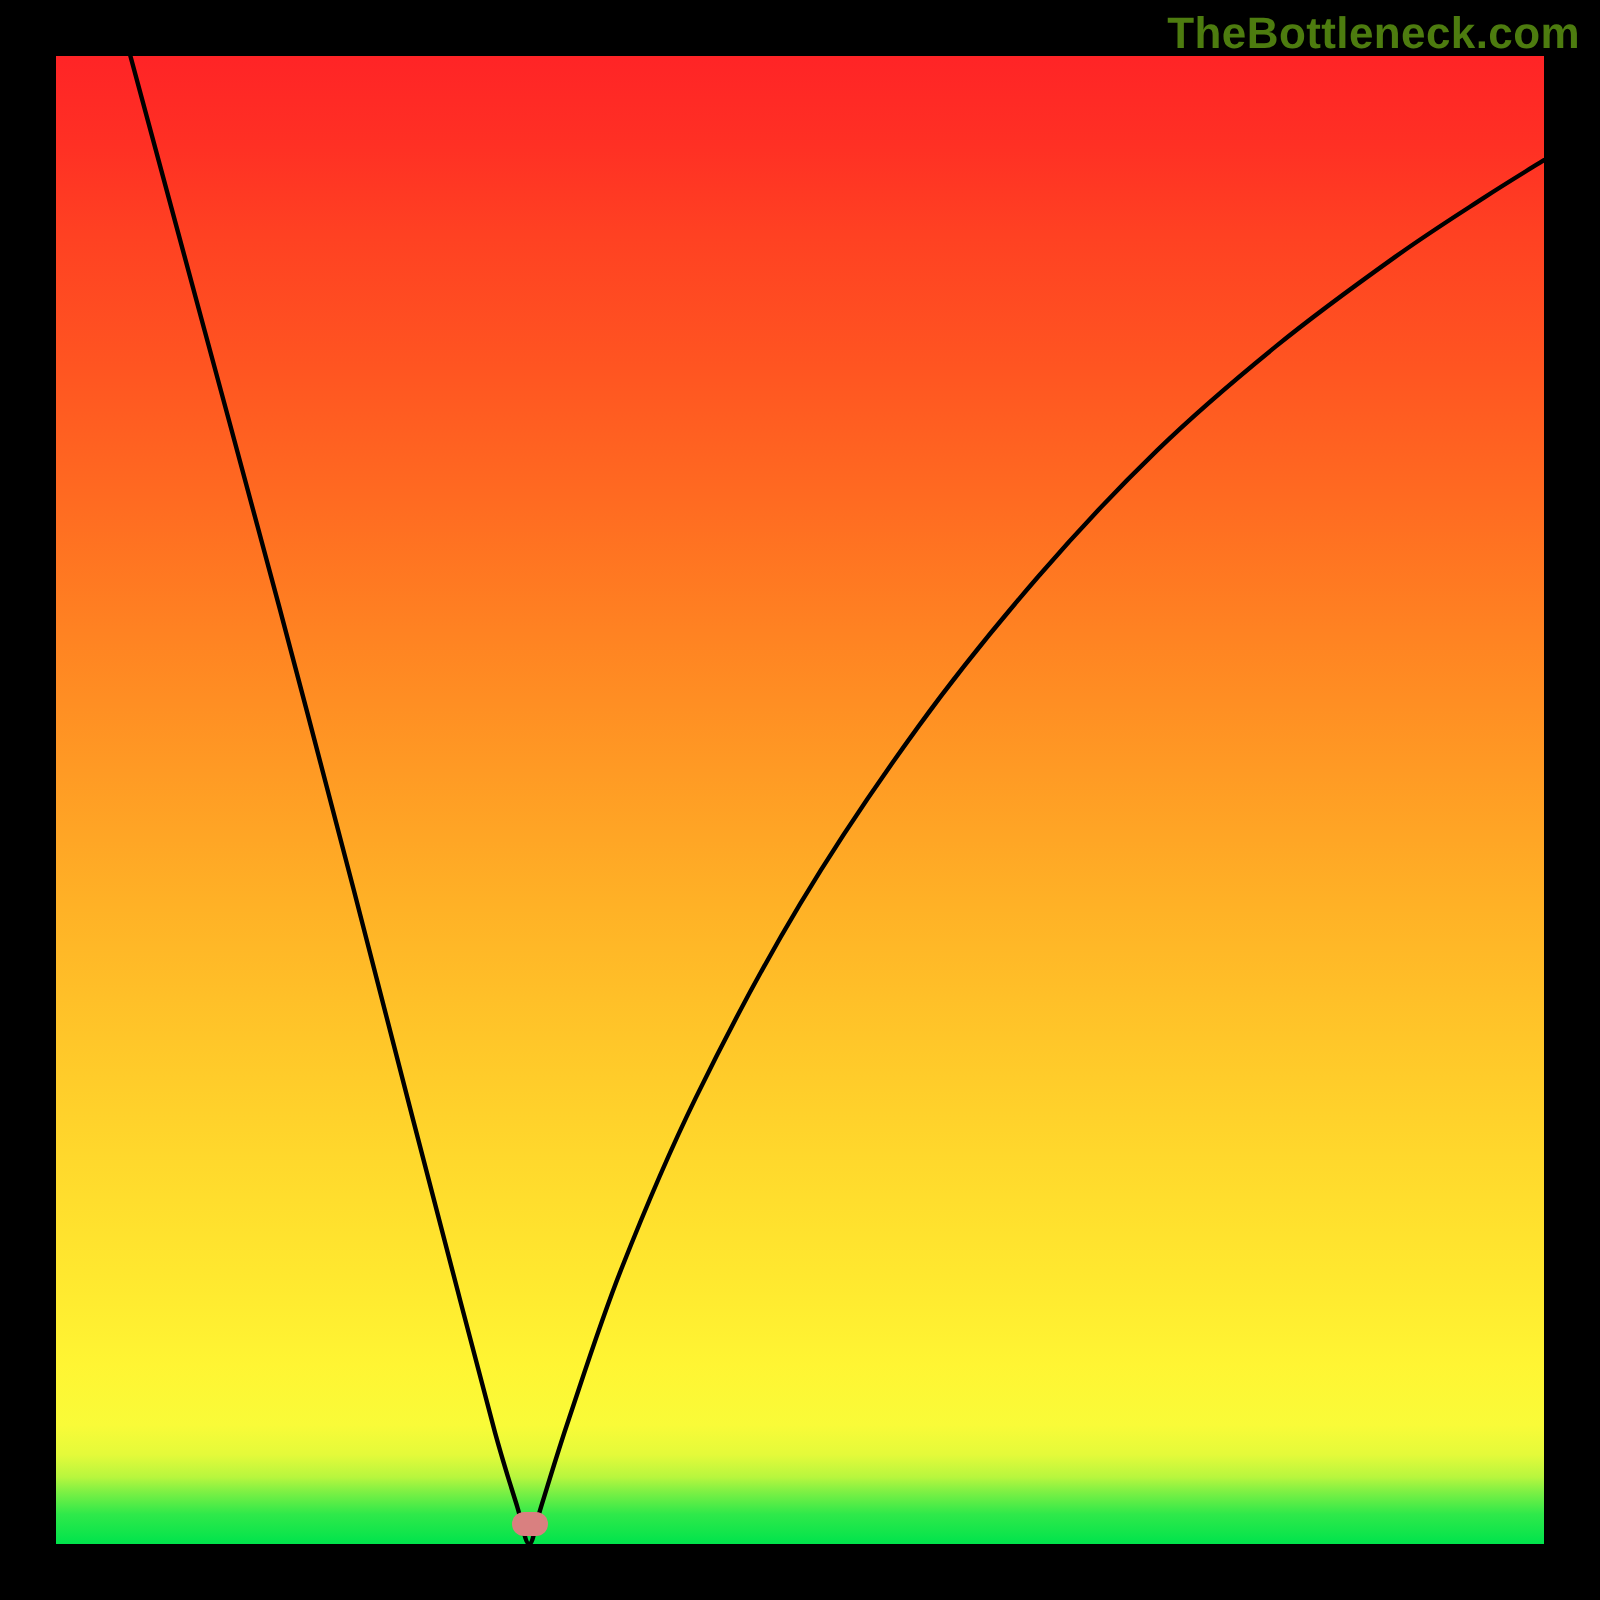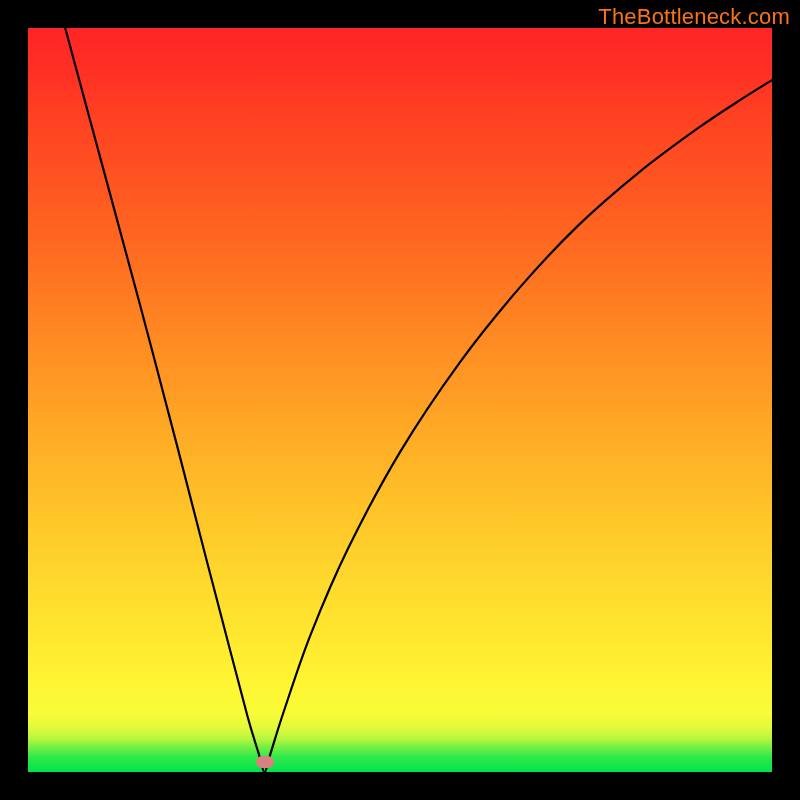--- a/index.html
+++ b/index.html
@@ -42,24 +42,24 @@
       #ff5521 79%,
       #ff4122 88%,
       #ff3024 94%,
       #ff2426 100%
     );
   }
   .watermark {
     position: absolute;
     top: 4px;
     right: 10px;
-    color: #f97316;
+    color: #4d7c0f;
     font-size: 22px;
     letter-spacing: 0.2px;
-    font-weight: 400;
+    font-weight: 700;
     user-select: none;
   }
   svg.curve {
     position: absolute;
     left: 0;
     top: 0;
     width: 744px;
     height: 744px;
     overflow: visible;
   }

